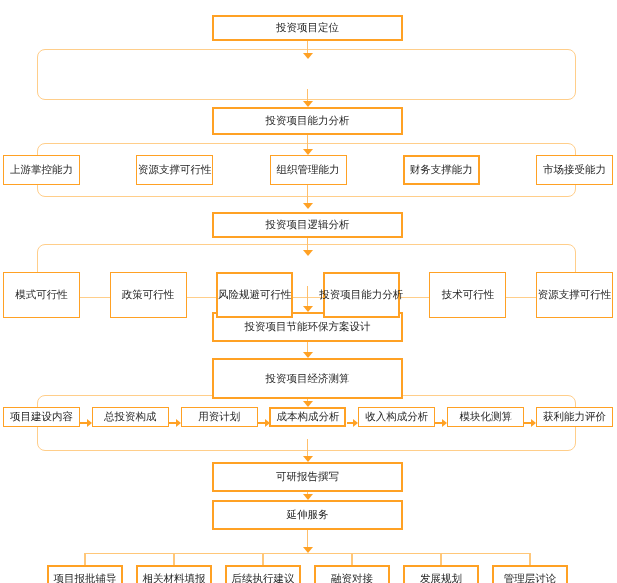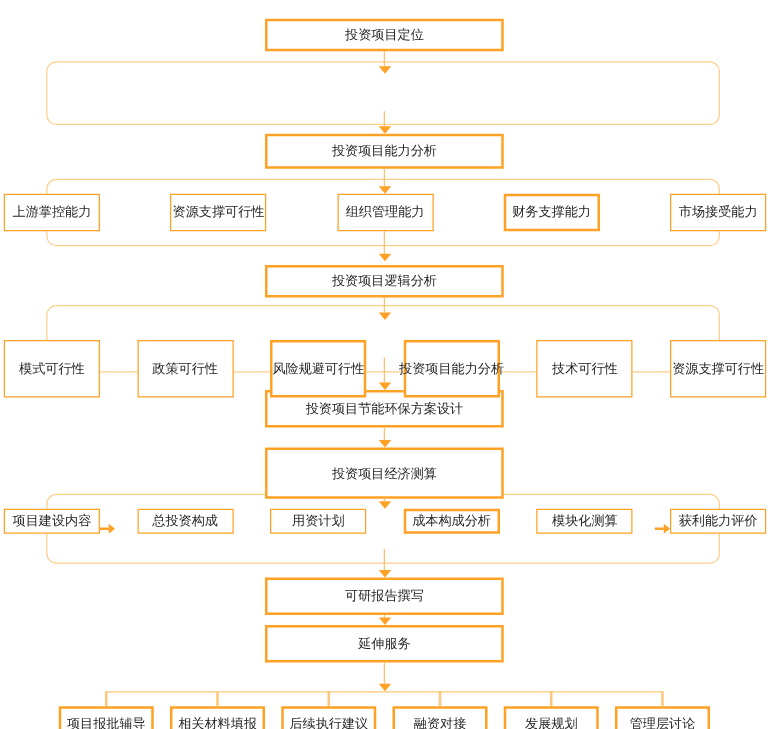--- a/index.html
+++ b/index.html
@@ -62,20 +62,21 @@
     <div class="box em">投资项目能力分析</div>
     <div class="box">技术可行性</div>
     <div class="box">资源支撑可行性</div>
   </div>
 
   <div class="row" style="top:395px;height:20px">
     <div class="box">项目建设内容</div>
     <div class="box">总投资构成</div>
     <div class="box">用资计划</div>
     <div class="box em">成本构成分析</div>
+    <div class="box">收入构成分析</div>
     <div class="box">模块化测算</div>
     <div class="box">获利能力评价</div>
   </div>
 
   <div class="row12" style="top:553px;height:28px">
     <div class="box">项目报批辅导</div>
     <div class="box">相关材料填报</div>
     <div class="box">后续执行建议</div>
     <div class="box">融资对接</div>
     <div class="box">发展规划</div>

